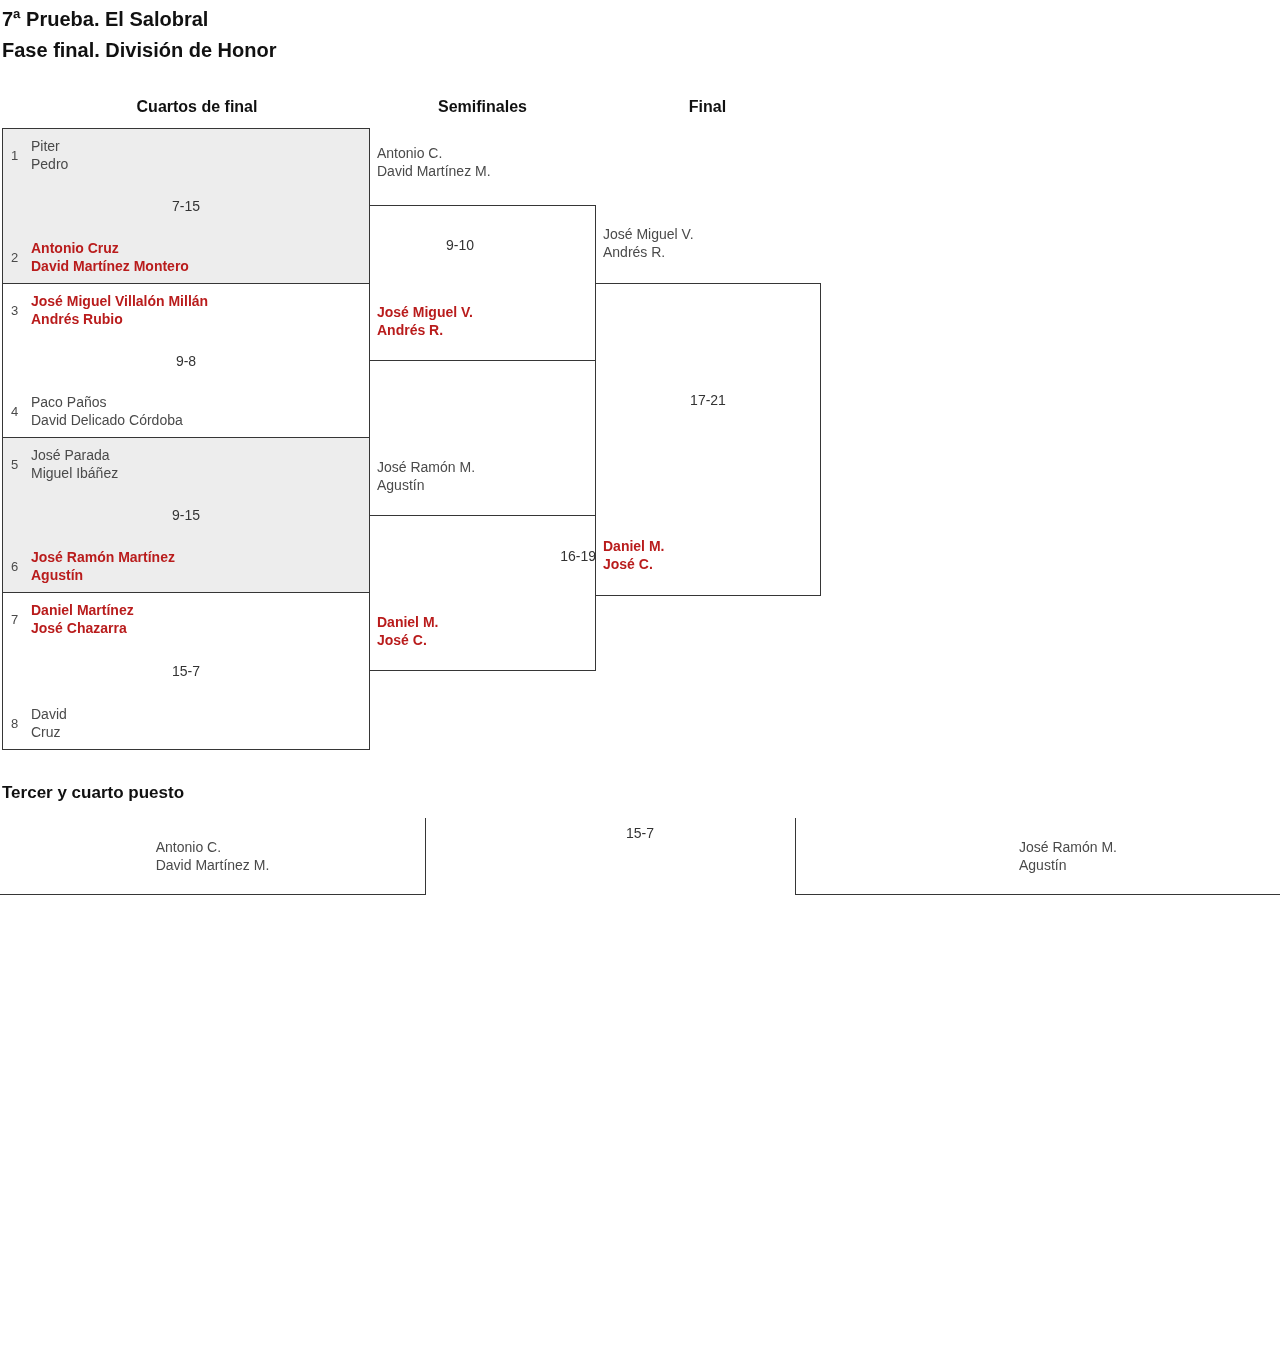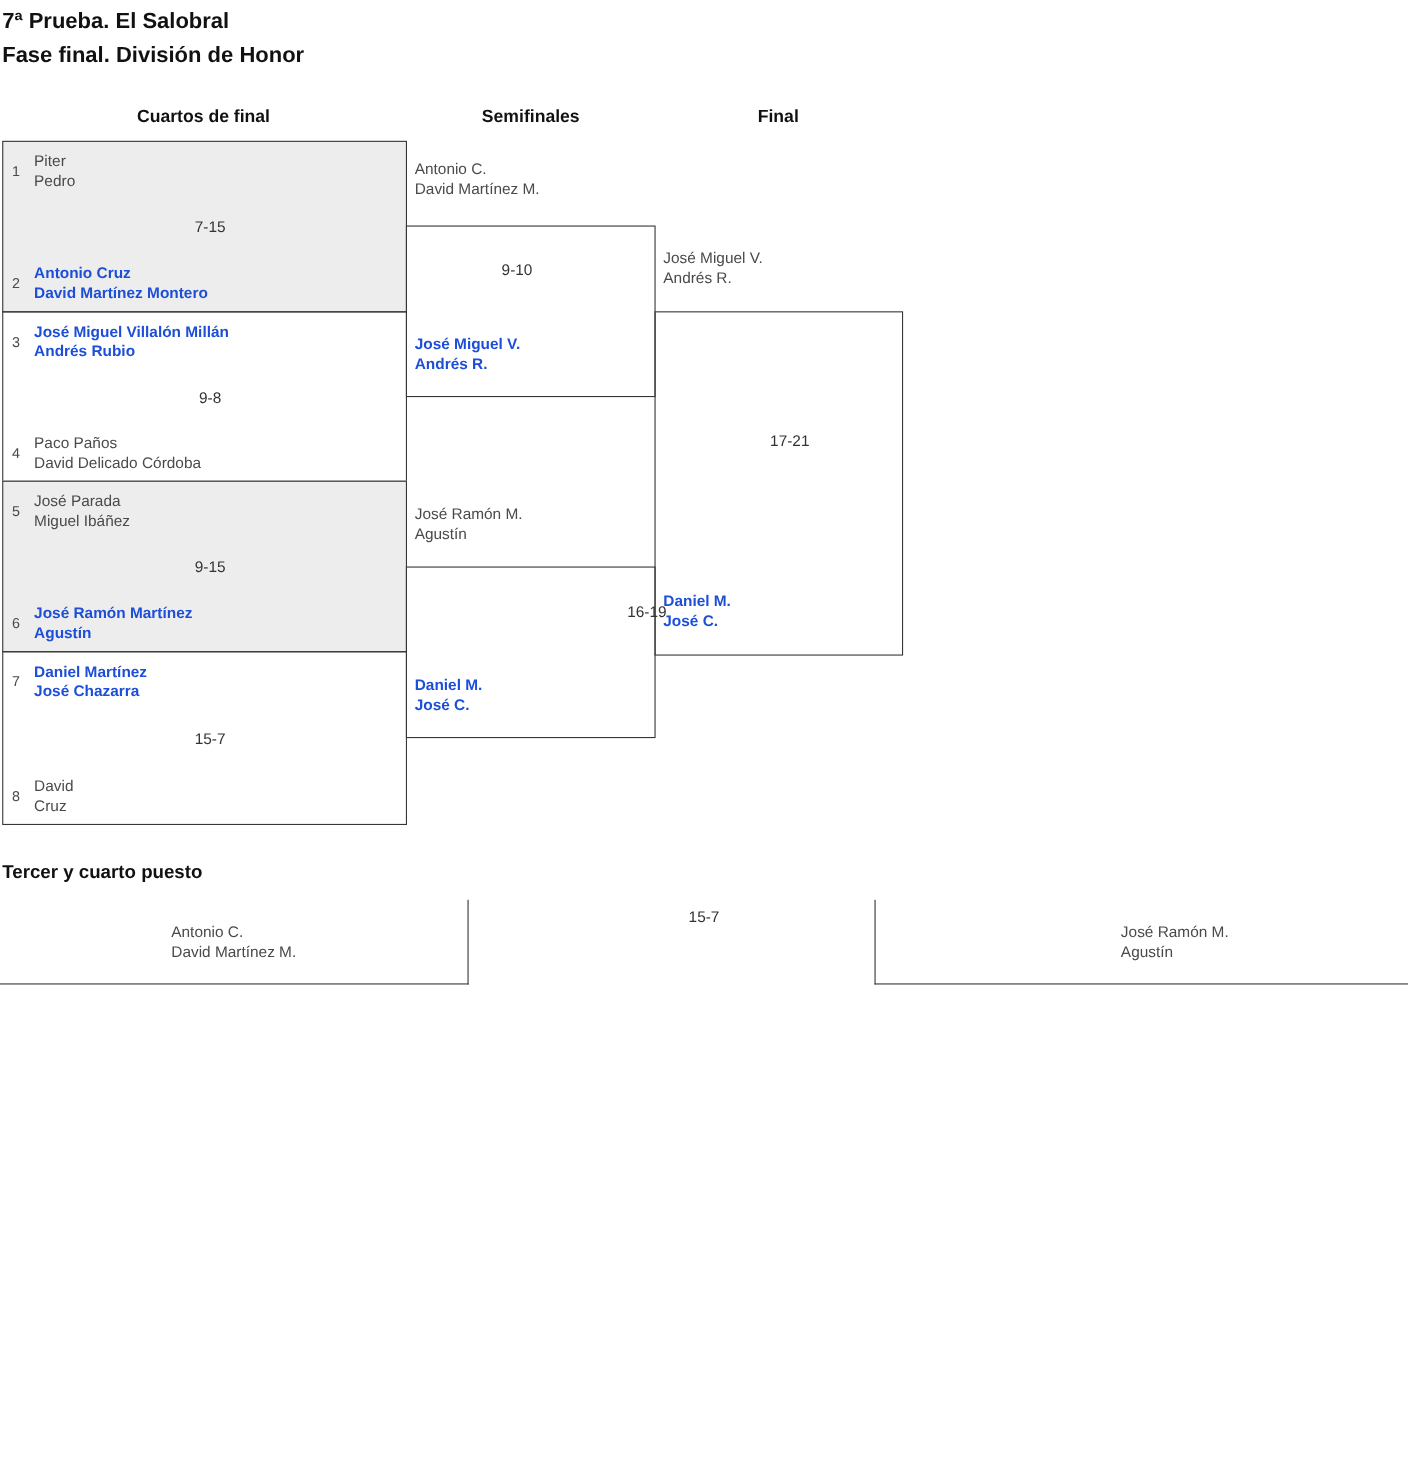--- a/index.html
+++ b/index.html
@@ -10,23 +10,23 @@
   
   .title{position:absolute;left:2px;top:4px;font-size:20px;line-height:31px;font-weight:700;color:#111;}
   .logo{position:absolute;left:1048px;top:4px;width:226px;height:74px;}
   
   .col-header{position:absolute;top:98px;text-align:center;font-size:16px;font-weight:600;color:#111;}
   
   .box{position:absolute;border:1px solid #363636;box-sizing:border-box;background:transparent;}
   .grey{background:#ededed;}
   .team{font-size:14px;line-height:18px;color:#4a4a4a;}
   .team .line{display:block;white-space:nowrap;}
-  .team.winner{color:#1d4ed8;font-weight:700;}
+  .team.winner{color:#b91c1c;font-weight:700;}
   .abs{position:absolute;}
-  .score{position:absolute;text-align:center;font-size:14px;color:#333;margin-left:10px;}
+  .score{position:absolute;text-align:center;font-size:14px;color:#333;}
   .qf-row{position:absolute;left:0;right:0;display:flex;align-items:center;padding-left:8px;}
   .seed{font-size:13px;color:#4a4a4a;min-width:12px;margin-right:8px;}
   .qf-score{left:0;right:0;top:50%;transform:translateY(-50%);}
   
   .tp-title{position:absolute;left:2px;top:783px;font-size:17px;font-weight:700;color:#111;}
   .tp-cell{position:absolute;top:818px;height:77px;display:flex;align-items:center;justify-content:center;box-sizing:border-box;}
   .tp-left{left:0;width:426px;border-right:1px solid #363636;border-bottom:1px solid #363636;}
   .tp-right{left:795px;width:545px;border-left:1px solid #363636;border-bottom:1px solid #363636;}
   .tp-score{position:absolute;left:0;top:825px;width:1280px;text-align:center;font-size:14px;color:#333;}
 </style>
@@ -34,21 +34,21 @@
 <body>
 
 <div id="page">
 
   <div class="title">
     <div>7ª Prueba. El Salobral</div>
     <div>Fase final. División de Honor</div>
   </div>
 
 
-  <div class="col-header" style="left:0;width:370px;">Cuartos de final</div>
+  <div class="col-header" style="left:12px;width:370px;">Cuartos de final</div>
   <div class="col-header" style="left:370px;width:225px;">Semifinales</div>
   <div class="col-header" style="left:595px;width:225px;">Final</div>
 
   <div class="box grey" style="left:2px;top:128px;width:368px;height:156px;">
     <div class="qf-row" style="top:8px;">
       <span class="seed">1</span>
       <span class="team">
         <span class="line">Piter</span>
         <span class="line">Pedro</span>
       </span>

